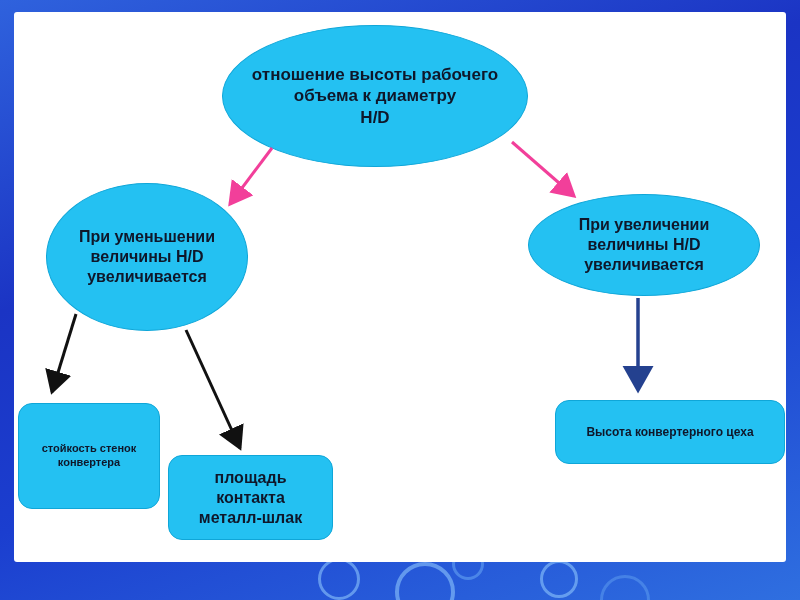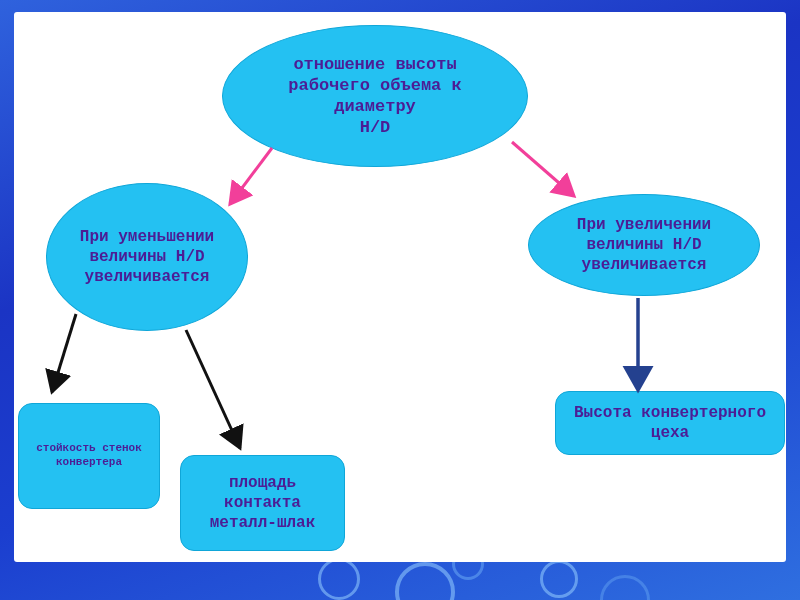--- a/index.html
+++ b/index.html
@@ -22,34 +22,34 @@
   .swirl.s4{left:540px;top:560px;width:32px;height:32px;}
   .swirl.s5{left:600px;top:575px;width:44px;height:44px;border-color:rgba(120,185,250,.35);}
   .canvas{
     position:absolute;left:14px;top:12px;width:772px;height:550px;
     background:#ffffff;border-radius:3px;
   }
   .node{
     position:absolute;display:flex;align-items:center;justify-content:center;
     text-align:center;box-sizing:border-box;
     background:#24c1f2;
-    color:#4c1d95;font-weight:bold;line-height:1.25;font-family:Liberation Mono, monospace;
+    color:#0f172a;font-weight:bold;line-height:1.25;
   }
   .ellipse{border-radius:50%;border:1px solid #0fa6d8;}
   .rounded{border-radius:14px;border:1px solid #0fa6d8;}
   .node .txt{display:block;padding:6px 14px;}
   .node-top{left:222px;top:25px;width:306px;height:142px;font-size:17px;}
   .node-top .txt{padding:6px 26px;}
   .node-left{left:46px;top:183px;width:202px;height:148px;font-size:16px;}
   .node-left .txt{padding:6px 24px;}
   .node-right{left:528px;top:194px;width:232px;height:102px;font-size:16px;}
   .node-right .txt{padding:4px 22px;}
   .box-left{left:18px;top:403px;width:142px;height:106px;font-size:11px;}
-  .box-mid{left:180px;top:455px;width:165px;height:96px;font-size:16px;}
-  .box-right{left:555px;top:391px;width:230px;height:64px;font-size:16px;}
+  .box-mid{left:168px;top:455px;width:165px;height:85px;font-size:16px;}
+  .box-right{left:555px;top:400px;width:230px;height:64px;font-size:12px;}
   .arrows{
     position:absolute;left:0;top:0;width:800px;height:600px;
     pointer-events:none;
   }
 </style>
 </head>
 <body>
 
 <div class="slide">
 

